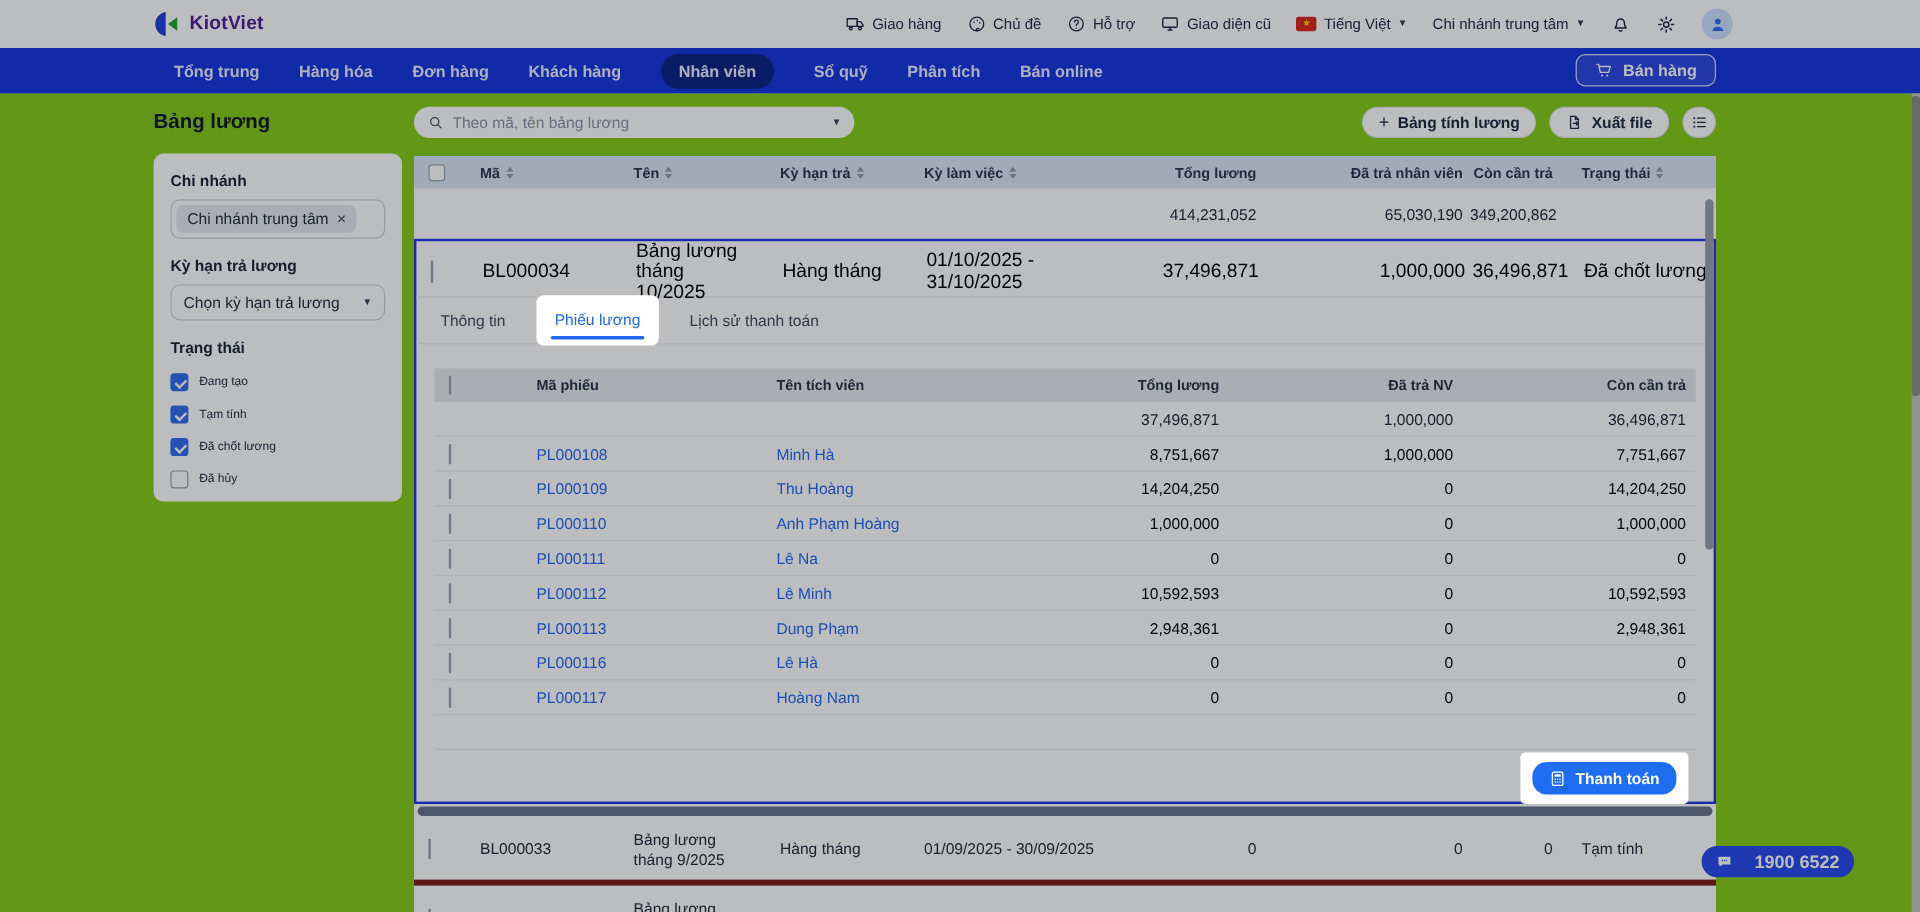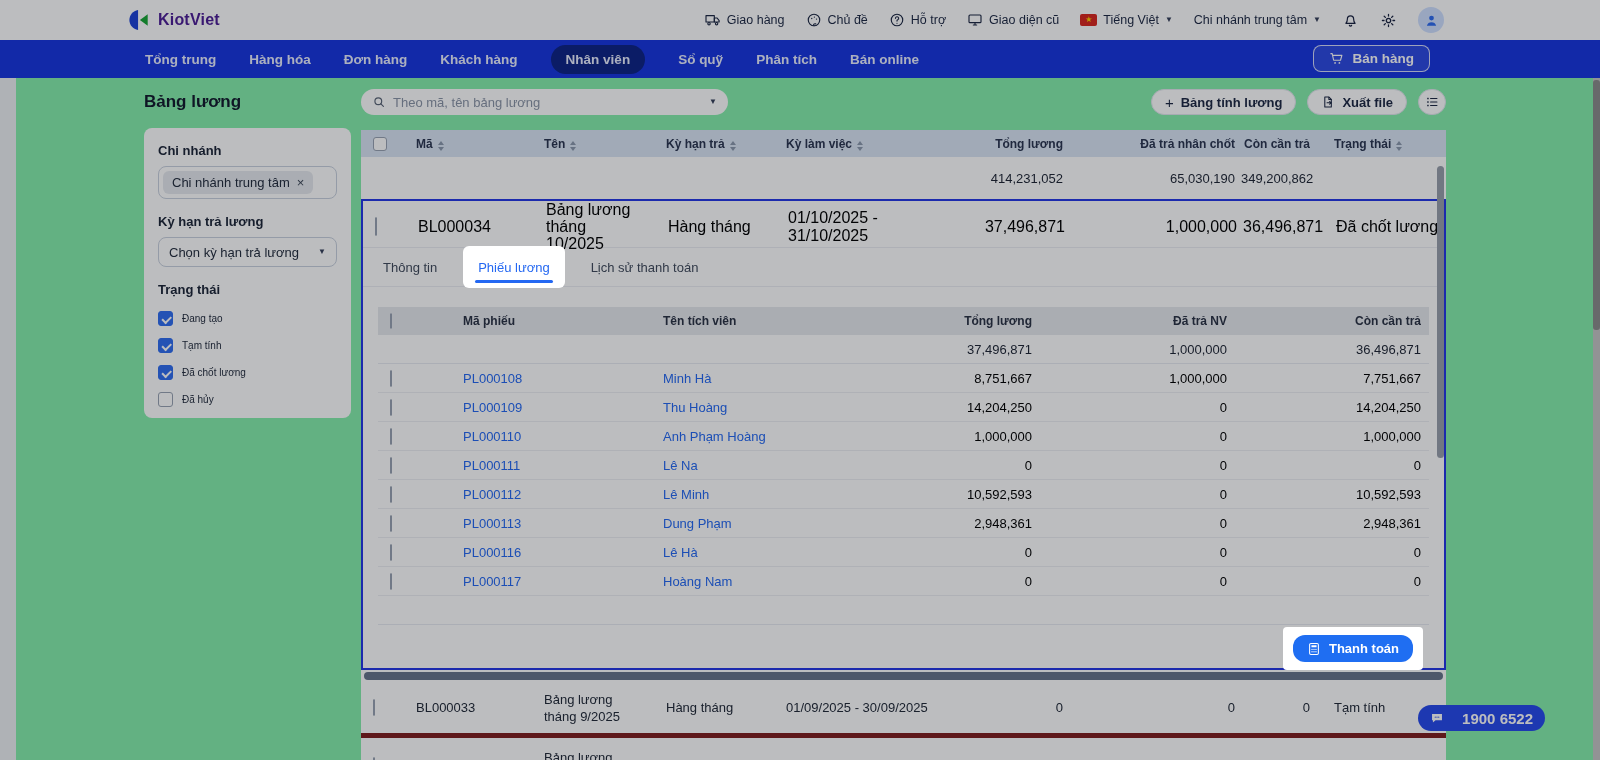--- a/index.html
+++ b/index.html
@@ -19,21 +19,21 @@
   .iconbtn { color:#1a2340; display:flex; align-items:center; cursor:pointer; }
   .avatar { width:26px; height:26px; border-radius:50%; background:#cfe0ff; color:#2e6bf0; display:flex; align-items:center; justify-content:center; }
 
   
   .mainnav { position:absolute; top:40px; left:0; right:0; height:38px; background:#1635e0; display:flex; align-items:center; padding-left:145px; gap:33px; }
   .nav-item { color:#e9edff; font-size:13.5px; font-weight:bold; cursor:pointer; white-space:nowrap; }
   .nav-item.active { background:#0d2385; padding:7px 15px; border-radius:17px; }
   .sell-btn { position:absolute; right:170px; top:5px; height:27px; display:flex; align-items:center; gap:8px; padding:0 15px; border:1px solid rgba(255,255,255,.8); border-radius:8px; background:rgba(255,255,255,.10); color:#fff; font-size:13.5px; font-weight:bold; cursor:pointer; }
 
   
-  .content { position:absolute; top:78px; left:0; right:0; bottom:0; background:#86efac;margin-left:16px; }
+  .content { position:absolute; top:78px; left:0; right:0; bottom:0; background:#84cc16; }
   .page-title { position:absolute; left:128px; top:14px; font-size:17px; font-weight:bold; color:#121a2c; }
 
   
   .sidebar-card { position:absolute; left:128px; top:50px; width:207px; height:290px; background:#fff; border-radius:8px; padding:15px 14px; }
   .flabel { font-size:13px; font-weight:bold; color:#1b2436; margin-bottom:8px; }
   .chip-box { border:1px solid #c9d1de; border-radius:8px; padding:4px; display:flex; margin-bottom:15px; }
   .chip { background:#e7eaef; border-radius:6px; padding:4px 9px; font-size:13px; color:#232c3d; display:flex; align-items:center; gap:7px; }
   .chip-x { cursor:pointer; color:#3c4656; font-size:13px; line-height:1; }
   .fselect { border:1px solid #c9d1de; border-radius:8px; height:30px; display:flex; align-items:center; justify-content:space-between; padding:0 10px; font-size:13px; color:#232c3d; margin-bottom:15px; cursor:pointer; }
   .statusrow { display:flex; align-items:center; gap:9px; height:27px; font-size:10px; color:#242d3e; cursor:pointer; }
@@ -50,21 +50,21 @@
   .searchbox input::placeholder { color:#8a94a6; }
   .toolbtns { position:absolute; right:0; top:0; display:flex; gap:11px; }
   .btn { height:26px; border-radius:13px; background:#fff; border:1px solid #e3e7ee; display:inline-flex; align-items:center; gap:7px; padding:0 13px; font-size:13px; font-weight:bold; color:#1c2742; cursor:pointer; font-family:inherit; }
   .btn .plus { font-size:15px; font-weight:normal; line-height:1; }
   .btn.sq { width:28px; padding:0; justify-content:center; }
 
   
   .tablewrap { position:absolute; top:52px; left:0; width:1085px; height:660px; background:#fff; }
   .pgrid { display:grid; grid-template-columns:30px 135px 128px 118px 165px 132px 172px 75px 1fr; align-items:center; }
   .phead { height:27px; background:#dbe5f4; font-size:12px; font-weight:bold; color:#2a3550; }
-  .phc { display:flex; align-items:flex-end; white-space:nowrap; cursor:pointer; }
+  .phc { display:flex; align-items:center; white-space:nowrap; cursor:pointer; }
   .pc-cb { padding-left:12px; }
   .pc-code { padding-left:25px; }
   .pc-name { padding-left:18px; }
   .pc-term { padding-left:12px; }
   .pc-period { padding-left:14px; }
   .pc-right { justify-content:flex-end; text-align:right; padding-right:6px; display:flex; }
   .pc-status { padding-left:18px; }
   .sort { display:inline-flex; flex-direction:column; gap:2px; margin-left:5px; }
   .sort i { width:0; height:0; border-left:3.5px solid transparent; border-right:3.5px solid transparent; }
   .sort .up { border-bottom:4px solid #8b99ad; }
@@ -314,21 +314,21 @@
               <span>Kỳ làm việc</span>
               <span class="sort">
                 <i class="up"></i>
                 <i class="dn"></i>
               </span>
             </div>
           <div class="phc pc-right">
               <span>Tổng lương</span>
             </div>
           <div class="phc pc-right">
-              <span>Đã trả nhân chốt</span>
+              <span>Đã trả nhân viên</span>
             </div>
           <div class="phc pc-right">
               <span>Còn cần trả</span>
             </div>
           <div class="phc pc-status">
               <span>Trạng thái</span>
               <span class="sort">
                 <i class="up"></i>
                 <i class="dn"></i>
               </span>

